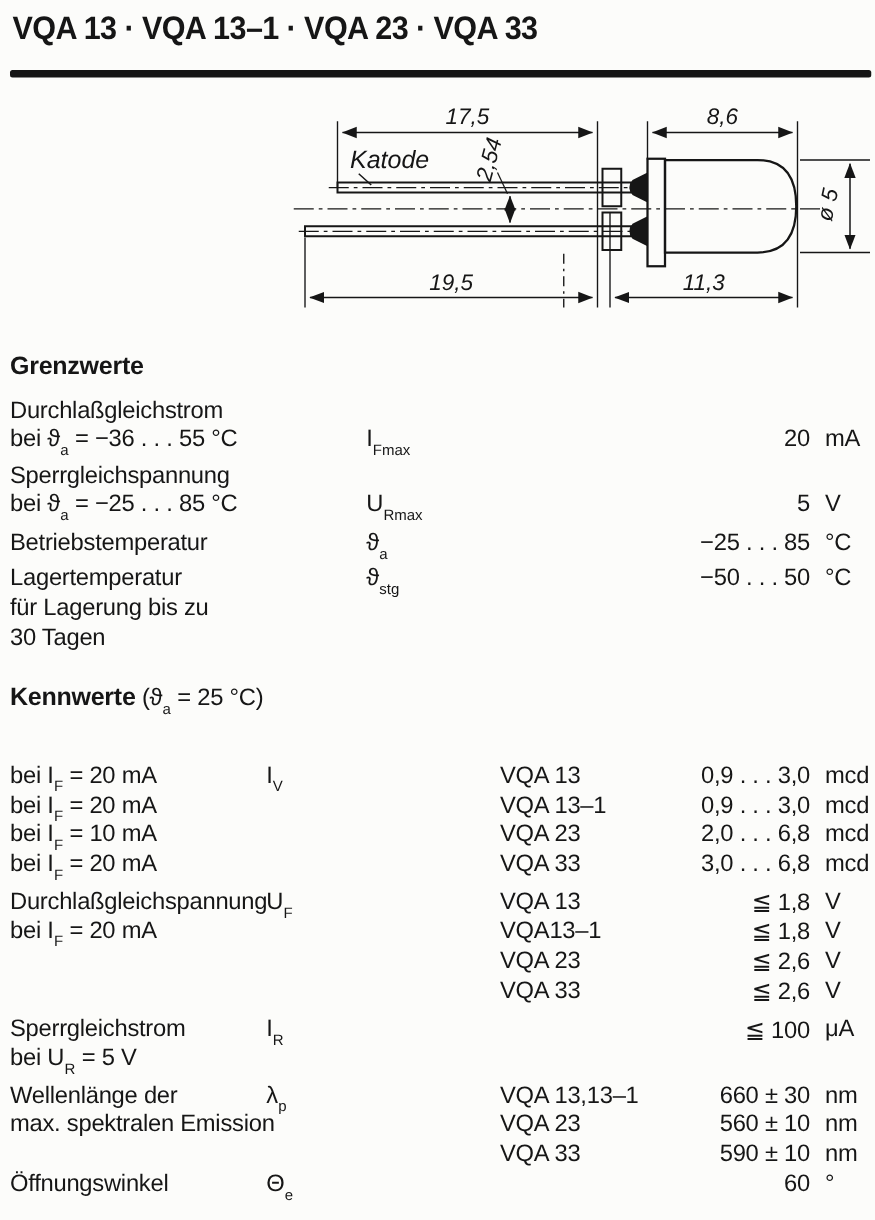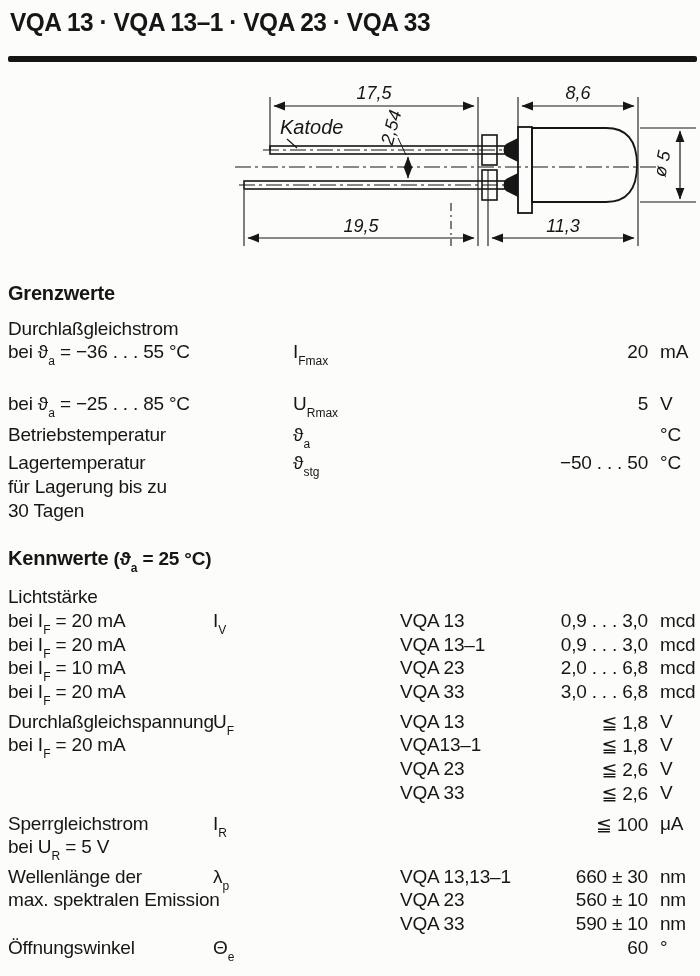--- a/index.html
+++ b/index.html
@@ -10,21 +10,21 @@
   }
   .page-title{
     position:absolute;top:7px;left:10px;font-size:26px;font-weight:bold;
     letter-spacing:-0.5px;white-space:nowrap;
     transform:scaleX(.94);transform-origin:left center;
   }
   .title-rule{position:absolute;top:56px;left:8px;width:689px;height:6px;background:#151515;border-radius:2px;}
   .drawing{position:absolute;top:75px;left:0;width:700px;height:200px;}
   .drawing svg{display:block;}
   .sec-heading{position:absolute;left:8px;font-size:20px;font-weight:bold;white-space:nowrap;letter-spacing:-0.2px;}
-  .sec-heading .h-cond{font-weight:bold;font-size:19px;}
+  .sec-heading .h-cond{font-weight:normal;font-size:19px;}
   .row{position:absolute;left:0;width:580px;height:24px;font-size:19px;}
   .cell{position:absolute;top:0;white-space:nowrap;letter-spacing:-0.2px;}
   .c-label{left:8px;}
   .c-gsym{left:293px;}
   .c-ksym{left:213px;}
   .c-dev{left:400px;}
   .c-val{left:420px;width:228px;text-align:right;}
   .c-unit{left:660px;}
   sub{font-size:12px;line-height:0;position:relative;top:2px;letter-spacing:0;}
   .sym{letter-spacing:0;}
@@ -113,49 +113,50 @@
 
   <div class="row" style="top:318px">
     <span class="cell c-label">Durchlaßgleichstrom</span>
   </div>
   <div class="row" style="top:341px">
     <span class="cell c-label"><span>bei </span><span class="sym">ϑ</span><sub>a</sub><span> = −36 . . . 55 °C</span></span>
     <span class="cell c-gsym"><span class="sym">I</span><sub>Fmax</sub></span>
     <span class="cell c-val">20</span>
     <span class="cell c-unit">mA</span>
   </div>
+  <div class="row" style="top:370px">
+    <span class="cell c-label">Sperrgleichspannung</span>
+  </div>
   <div class="row" style="top:393px">
     <span class="cell c-label"><span>bei </span><span class="sym">ϑ</span><sub>a</sub><span> = −25 . . . 85 °C</span></span>
     <span class="cell c-gsym"><span class="sym">U</span><sub>Rmax</sub></span>
     <span class="cell c-val">5</span>
     <span class="cell c-unit">V</span>
   </div>
   <div class="row" style="top:424px">
     <span class="cell c-label">Betriebstemperatur</span>
     <span class="cell c-gsym"><span class="sym">ϑ</span><sub>a</sub></span>
+    <span class="cell c-val">−25 . . . 85</span>
     <span class="cell c-unit">°C</span>
   </div>
   <div class="row" style="top:452px">
     <span class="cell c-label">Lagertemperatur</span>
     <span class="cell c-gsym"><span class="sym">ϑ</span><sub>stg</sub></span>
     <span class="cell c-val">−50 . . . 50</span>
     <span class="cell c-unit">°C</span>
   </div>
   <div class="row" style="top:476px">
     <span class="cell c-label">für Lagerung bis zu</span>
   </div>
   <div class="row" style="top:500px">
     <span class="cell c-label">30 Tagen</span>
   </div>
 
   <div class="sec-heading" style="top:547px"><span>Kennwerte</span><span class="h-cond"><span> (</span><span class="sym">ϑ</span><sub>a</sub><span> = 25 °C)</span></span></div>
 
-  <div class="row" style="top:586px">
-    <span class="cell c-label">Lichtstärke</span>
-  </div>
   <div class="row" style="top:610px">
     <span class="cell c-label"><span>bei </span><span class="sym">I</span><sub>F</sub><span> = 20 mA</span></span>
     <span class="cell c-ksym"><span class="sym">I</span><sub>V</sub></span>
     <span class="cell c-dev">VQA 13</span>
     <span class="cell c-val">0,9 . . . 3,0</span>
     <span class="cell c-unit">mcd</span>
   </div>
   <div class="row" style="top:634px">
     <span class="cell c-label"><span>bei </span><span class="sym">I</span><sub>F</sub><span> = 20 mA</span></span>
     <span class="cell c-dev">VQA 13–1</span>

